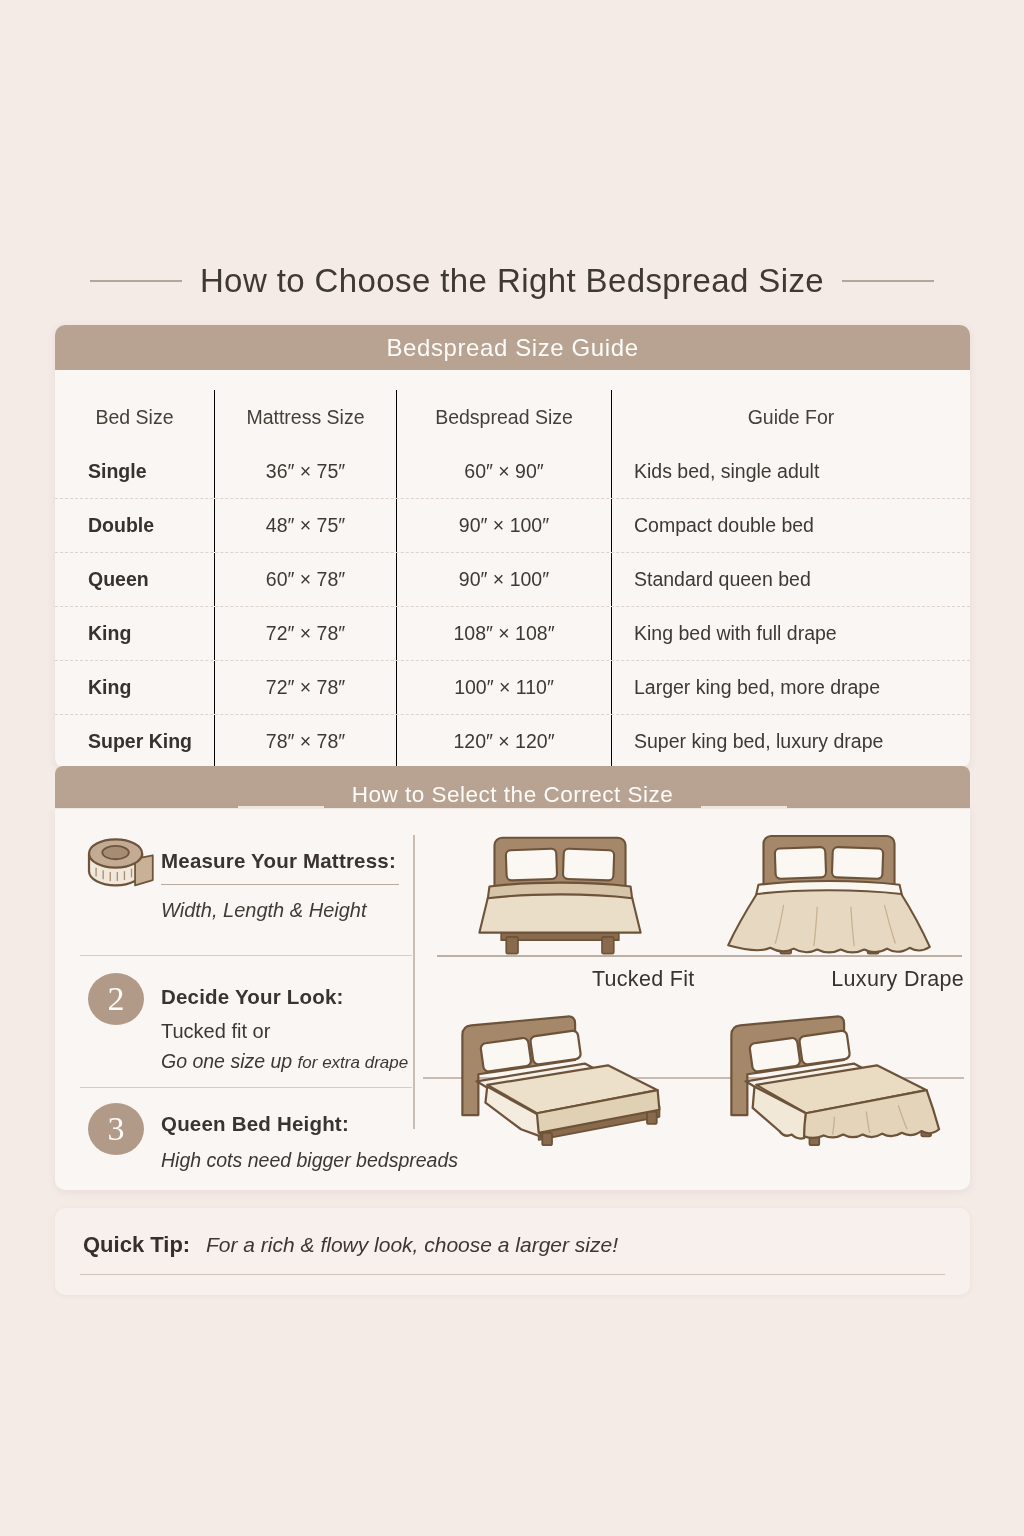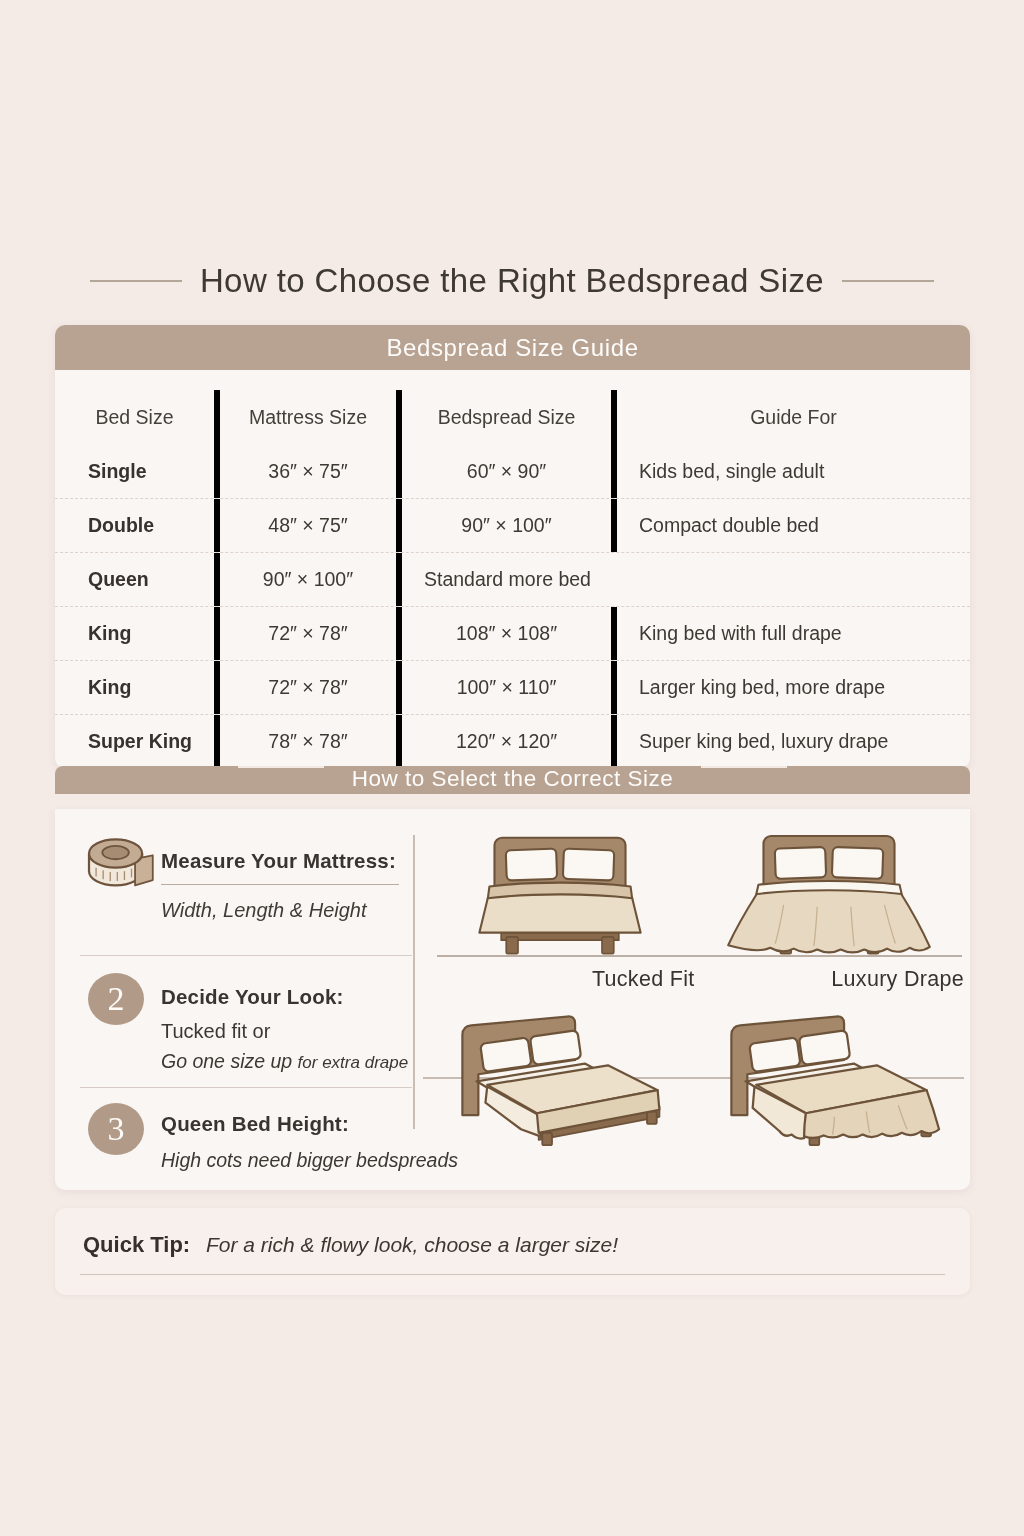--- a/index.html
+++ b/index.html
@@ -37,30 +37,30 @@
   }
   .tgrid{display:grid;grid-template-columns:159px 182px 215px 1fr;}
   .thead{height:55px;margin-top:20px;}
   .thead .cell{
     display:flex;align-items:center;justify-content:center;
     font-size:19.5px;color:#453f3a;font-weight:500;
   }
   .trow{height:53px;}
   .trow + .trow{border-top:1px dashed #ddd3cc;}
   .trow .cell{display:flex;align-items:center;font-size:19.5px;color:#3f3934;}
-  .cell.vline{border-left:6px solid #000000;}
+  .cell.vline{border-left:1px solid #000000;}
   .cell.c1{font-weight:bold;color:#38322e;padding-left:33px;}
   .cell.c2,.cell.c3{justify-content:center;}
   .cell.c4{padding-left:22px;}
 
   
   .select-header{
-    position:absolute;left:55px;top:766px;width:915px;height:28px;
+    position:absolute;left:55px;top:766px;width:915px;height:42px;
     background:#b8a392;border-radius:8px 8px 0 0;
-    display:flex;align-items:flex-start;justify-content:center;gap:28px;
+    display:flex;align-items:flex-end;justify-content:center;gap:28px;
     color:#fdfcfa;font-size:22.5px;font-weight:500;letter-spacing:.5px;
   }
   .select-header .wrule{width:86px;height:2px;background:#f3ede7;opacity:.95;}
   .select-card{
     position:absolute;left:55px;top:809px;width:915px;height:381px;
     background:#faf6f3;border-radius:0 0 10px 10px;
     box-shadow:0 2px 8px rgba(90,70,60,.08);
   }
   .divider-v{position:absolute;left:358px;top:26px;width:2px;height:294px;background:#c9bcb2;}
   .hr{position:absolute;left:25px;width:332px;height:1px;background:#d6ccc5;}
@@ -142,22 +142,23 @@
       <div class="cell c4 vline">Kids bed, single adult</div>
     </div>
     <div class="tgrid trow">
       <div class="cell c1">Double</div>
       <div class="cell c2 vline">48″ × 75″</div>
       <div class="cell c3 vline">90″ × 100″</div>
       <div class="cell c4 vline">Compact double bed</div>
     </div>
     <div class="tgrid trow">
       <div class="cell c1">Queen</div>
+      <div class="cell c2 vline">60″ × 78″</div>
       <div class="cell c3 vline">90″ × 100″</div>
-      <div class="cell c4 vline">Standard more bed</div>
+      <div class="cell c4 vline">Standard queen bed</div>
     </div>
     <div class="tgrid trow">
       <div class="cell c1">King</div>
       <div class="cell c2 vline">72″ × 78″</div>
       <div class="cell c3 vline">108″ × 108″</div>
       <div class="cell c4 vline">King bed with full drape</div>
     </div>
     <div class="tgrid trow">
       <div class="cell c1">King</div>
       <div class="cell c2 vline">72″ × 78″</div>

